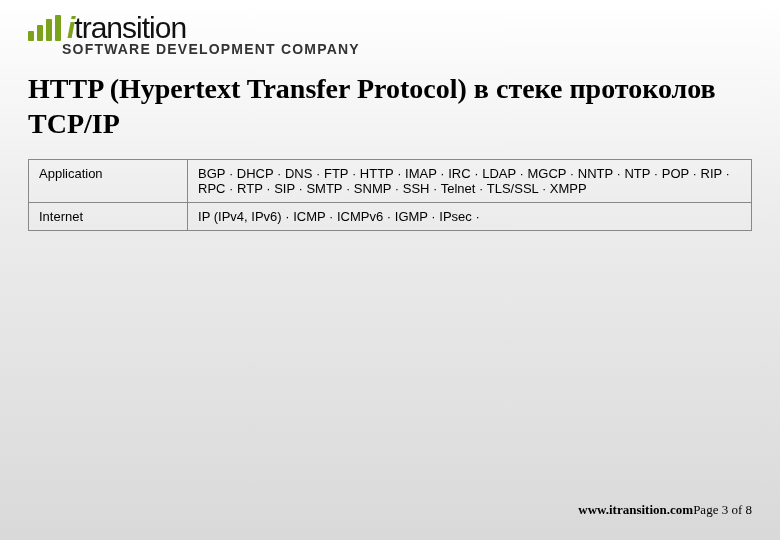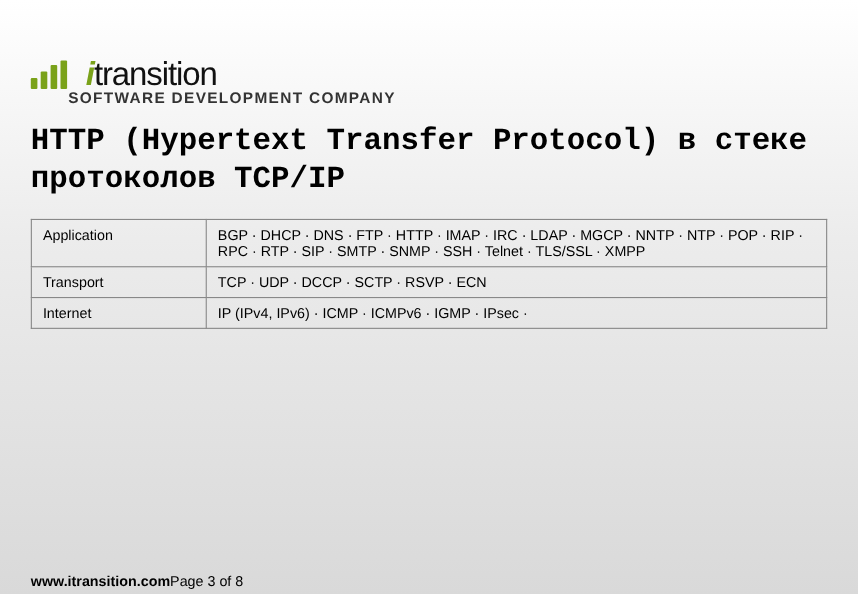--- a/index.html
+++ b/index.html
@@ -3,43 +3,43 @@
 <meta charset="utf-8">
 <style>
   * { box-sizing: border-box; margin: 0; padding: 0; }
   html, body { width: 780px; height: 540px; font-family: Verdana, Geneva, sans-serif; background: #fff; }
   .slide {
     width: 780px; height: 540px;
     background: linear-gradient(to bottom, #ffffff 0%, #ececec 40%, #d9d9d9 100%);
     position: relative;
     padding: 14px 28px 0 28px;
   }
-  .logo-row { display: flex; align-items: center; gap: 13px; margin-top: 40px; }
+  .logo-row { display: flex; align-items: center; gap: 2px; }
   .logo-bars { display: inline-flex; gap: 3px; align-items: flex-end; height: 26px; margin-right: 4px; }
   .logo-bars span { display: inline-block; width: 6px; background: #7aa21a; border-radius: 1px; }
   .logo-bars span:nth-child(1){height:10px;} .logo-bars span:nth-child(2){height:16px;}
   .logo-bars span:nth-child(3){height:22px;} .logo-bars span:nth-child(4){height:26px;}
   .logo-text { font-family: Arial, sans-serif; font-size: 30px; font-weight: 400; letter-spacing: -1px; color: #111; line-height: 0.9; }
   .logo-text .i { font-style: italic; font-weight: 700; color: #7aa21a; }
   .logo-sub { font-family: Arial, sans-serif; font-size: 14px; letter-spacing: 1.2px; color: #333; margin-top: 0; margin-left: 34px; font-weight: 700; }
-  .title { font-family: Liberation Mono, monospace; font-weight: 700; font-size: 28px; color: #000; margin-top: 14px; line-height: 1.25; }
+  .title { font-family: Liberation Serif, serif; font-weight: 700; font-size: 28px; color: #000; margin-top: 14px; line-height: 1.25; }
   table.proto {
     width: 100%; border-collapse: collapse; margin-top: 18px;
     background: rgba(255,255,255,0.0);
   }
   table.proto td {
     border: 1px solid #888; padding: 6px 10px; font-size: 13px; vertical-align: top;
     font-family: Verdana, sans-serif; color: #000;
   }
   table.proto td.layer { width: 22%; }
   .b { font-weight: 400; }
   .footer {
-    position: absolute; left: 28px; right: 28px; bottom: 4px;
-    display: flex; justify-content: flex-start; font-size: 13px; color: #000;
-    font-family: Liberation Sans, sans-serif;
+    position: absolute; left: 28px; right: 28px; bottom: 22px;
+    display: flex; justify-content: flex-end; font-size: 13px; color: #000;
+    font-family: Liberation Serif, serif;
   }
   .footer .url { font-weight: 700; }
 </style>
 </head>
 <body>
 
 <div class="slide">
 
   <div class="logo-row">
     <span class="logo-bars">
@@ -54,24 +54,20 @@
 
   <h1 class="title">HTTP (Hypertext Transfer Protocol) в стеке протоколов TCP/IP</h1>
 
   <table class="proto">
     <tbody>
         <tr>
           <td class="layer">Application</td>
           <td>BGP · DHCP · DNS · FTP · <span class="b">HTTP</span> · IMAP · IRC · LDAP · MGCP · NNTP · NTP · POP · RIP · RPC · RTP · SIP · SMTP · SNMP · SSH · Telnet · TLS/SSL · XMPP</td>
         </tr>
         <tr>
-          <td class="layer">Transport</td>
-          <td>TCP · UDP · DCCP · SCTP · RSVP · ECN</td>
-        </tr>
-        <tr>
           <td class="layer">Internet</td>
           <td>IP (IPv4, IPv6) · ICMP · ICMPv6 · IGMP · IPsec ·</td>
         </tr>
       </tbody>
   </table>
 
   <div class="footer">
     <span class="url">www.itransition.com</span>
     <span>Page 3 of 8</span>
   </div>

